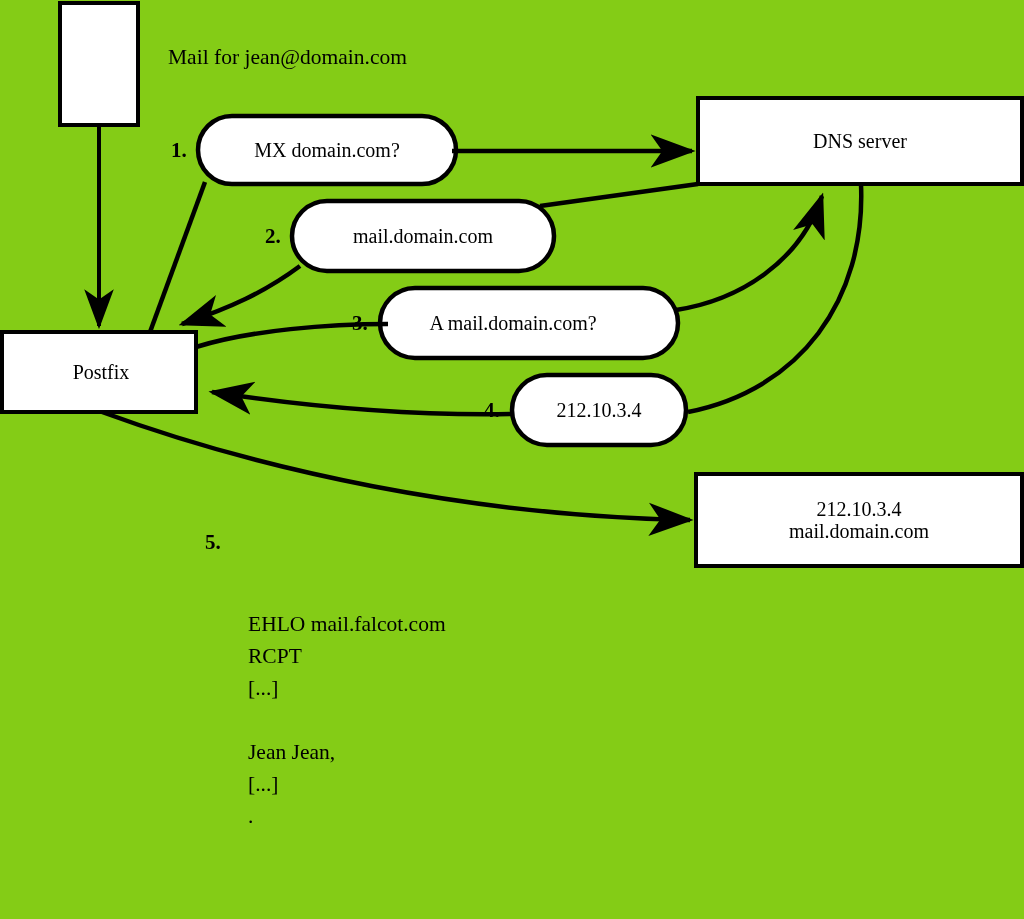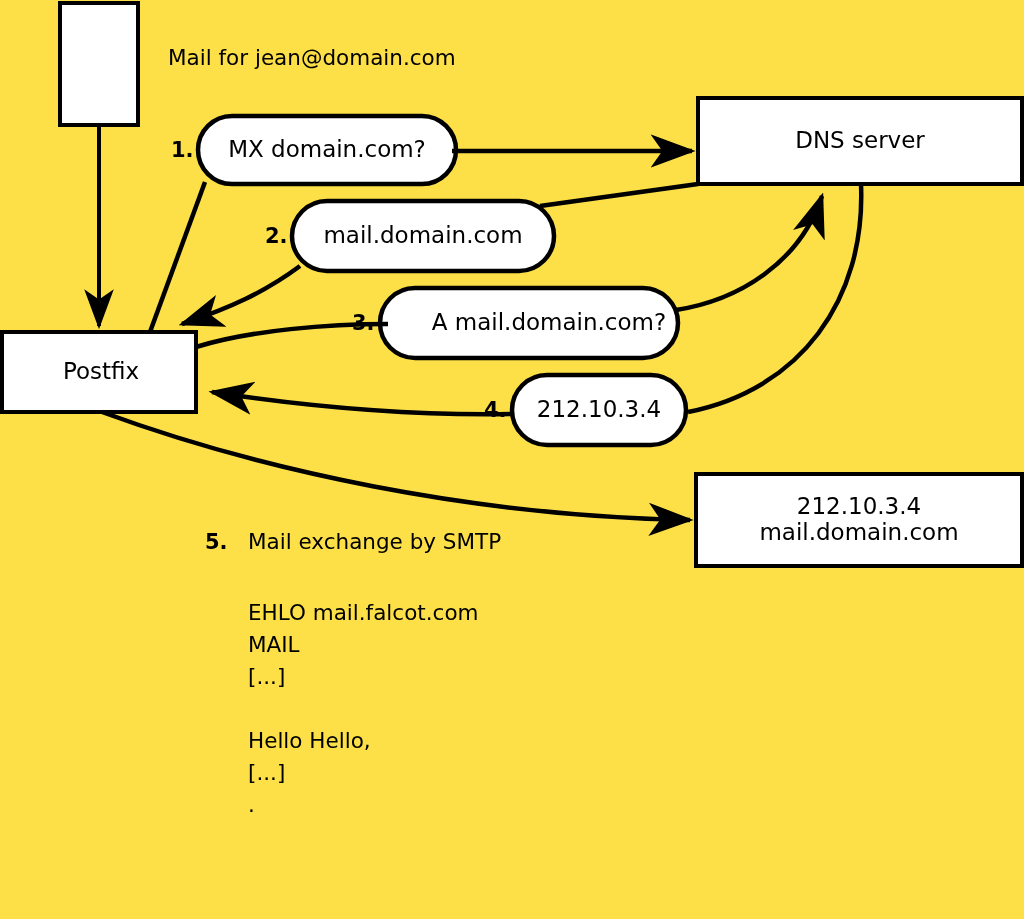--- a/index.html
+++ b/index.html
@@ -9,21 +9,22 @@
   }
   body {
     font-family: "DejaVu Sans", "Liberation Sans", sans-serif;
     color: #000000;
   }
   #diagram-root {
     position: relative;
     width: 1024px;
     height: 919px;
     overflow: hidden;
-    background: #fde047;
+    background: #84cc16;
+    font-family: Liberation Serif, serif;
   }
   #diagram-svg {
     position: absolute;
     left: 0;
     top: 0;
     width: 1024px;
     height: 919px;
   }
   .lbl {
     position: absolute;
@@ -31,21 +32,21 @@
     line-height: 1;
   }
   .node-label {
     position: absolute;
     display: flex;
     align-items: center;
     justify-content: center;
     text-align: center;
     white-space: pre;
     line-height: 1.12;
-    font-size: 23px;
+    font-size: 20px;
   }
   .step-num {
     font-weight: bold;
     font-size: 21px;
   }
   .title-text { font-size: 21.5px; }
   .smtp-line { font-size: 21.5px; }
   .step5-text { font-size: 21.5px; }
 </style>
 </head>
@@ -108,29 +109,28 @@
     <span>mail.domain.com</span>
   </div>
 
   <div class="lbl step-num" style="left:171px; top:140px;">1.</div>
   <div class="lbl step-num" style="left:265px; top:226px;">2.</div>
   <div class="lbl step-num" style="left:352px; top:313px;">3.</div>
   <div class="lbl step-num" style="left:484px; top:400px;">4.</div>
 
   <div class="node-label" style="left:198px; top:116px; width:258px; height:68px;">MX domain.com?</div>
   <div class="node-label" style="left:292px; top:201px; width:262px; height:70px;">mail.domain.com</div>
-  <div class="node-label" style="left:400px; top:288px; width:298px; height:70px;">A mail.domain.com?</div>
+  <div class="node-label" style="left:364px; top:288px; width:298px; height:70px;">A mail.domain.com?</div>
   <div class="node-label" style="left:512px; top:375px; width:174px; height:70px;">212.10.3.4</div>
 
   <div class="lbl step-num" style="left:205px; top:532px;">5.</div>
-  <div class="lbl step5-text" style="left:248px; top:531px;">Mail exchange by SMTP</div>
 
   <div id="smtp-transcript" style="position:absolute; left:248px; top:600px;">
-      <div class="smtp-line" style="height: 32px; white-space: pre;">EHLO mail.falcot.com</div>
-      <div class="smtp-line" style="height: 32px; white-space: pre;">MAIL</div>
+      <div class="smtp-line" style="height: 32px; white-space: pre; margin-top: 12px;">EHLO mail.falcot.com</div>
+      <div class="smtp-line" style="height: 32px; white-space: pre;">RCPT</div>
       <div class="smtp-line" style="height: 32px; white-space: pre;">[...]</div>
       <div class="smtp-line" style="height: 32px; white-space: pre;">&nbsp;</div>
-      <div class="smtp-line" style="height: 32px; white-space: pre;">Hello Hello,</div>
+      <div class="smtp-line" style="height: 32px; white-space: pre;">Jean Jean,</div>
       <div class="smtp-line" style="height: 32px; white-space: pre;">[...]</div>
       <div class="smtp-line" style="height: 32px; white-space: pre;">.</div>
     </div>
 
 </div>
 
 </body></html>

